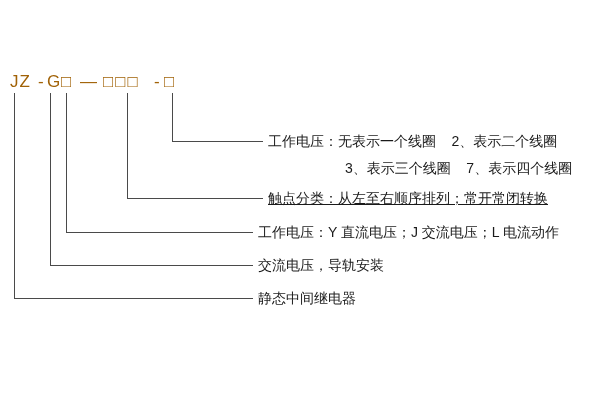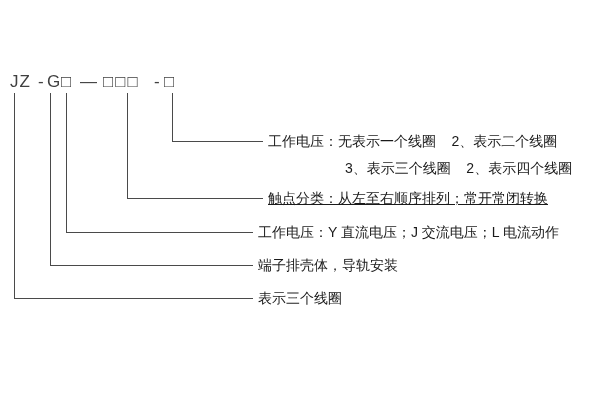--- a/index.html
+++ b/index.html
@@ -16,21 +16,21 @@
     overflow: hidden;
   }
   .stage {
     position: absolute;
     inset: 0;
   }
   .model-part {
     position: absolute;
     top: 72px;
     font-size: 17px;
-    color: #404040;
+    color: #a16207;
     letter-spacing: 1px;
     white-space: pre;
   }
   .connector {
     position: absolute;
     border-left: 1px solid #4a4a4a;
     border-bottom: 1px solid #4a4a4a;
   }
   .callout {
     position: absolute;
@@ -54,19 +54,19 @@
   <span class="model-part" style="left:154px;">-</span>
   <span class="model-part" style="left:164px;">□</span>
 
   <div class="connector" style="left:172px;top:93px;width:90px;height:48px;"></div>
   <div class="connector" style="left:127px;top:93px;width:135px;height:105px;"></div>
   <div class="connector" style="left:66px;top:93px;width:186px;height:139px;"></div>
   <div class="connector" style="left:50px;top:93px;width:202px;height:172px;"></div>
   <div class="connector" style="left:14px;top:93px;width:238px;height:205px;"></div>
 
   <div class="callout" style="left:268px;top:133px;">工作电压：无表示一个线圈    2、表示二个线圈</div>
-  <div class="callout" style="left:345px;top:160px;">3、表示三个线圈    2、表示四个线圈</div>
+  <div class="callout" style="left:345px;top:160px;">3、表示三个线圈    7、表示四个线圈</div>
   <div class="callout" style="left:268px;top:190px;text-decoration:underline;">触点分类：从左至右顺序排列；常开常闭转换</div>
   <div class="callout" style="left:258px;top:224px;">工作电压：Y 直流电压；J 交流电压；L 电流动作</div>
-  <div class="callout" style="left:258px;top:257px;">端子排壳体，导轨安装</div>
-  <div class="callout" style="left:258px;top:290px;">表示三个线圈</div>
+  <div class="callout" style="left:258px;top:257px;">交流电压，导轨安装</div>
+  <div class="callout" style="left:258px;top:290px;">静态中间继电器</div>
 
 </div>
 
 </body></html>

